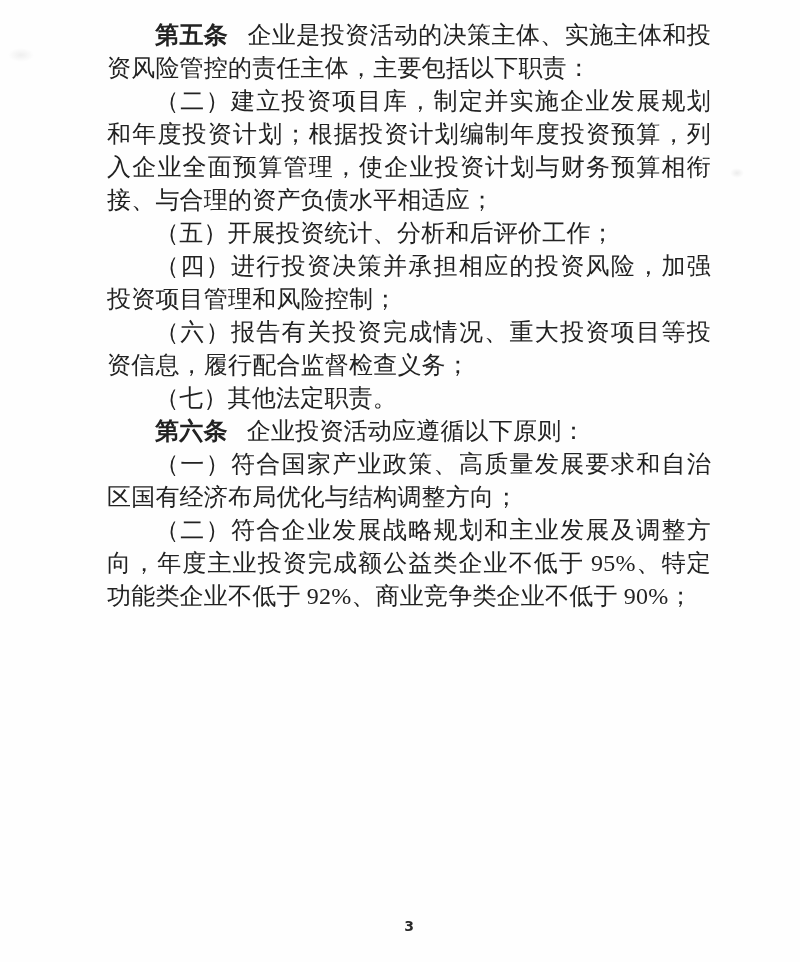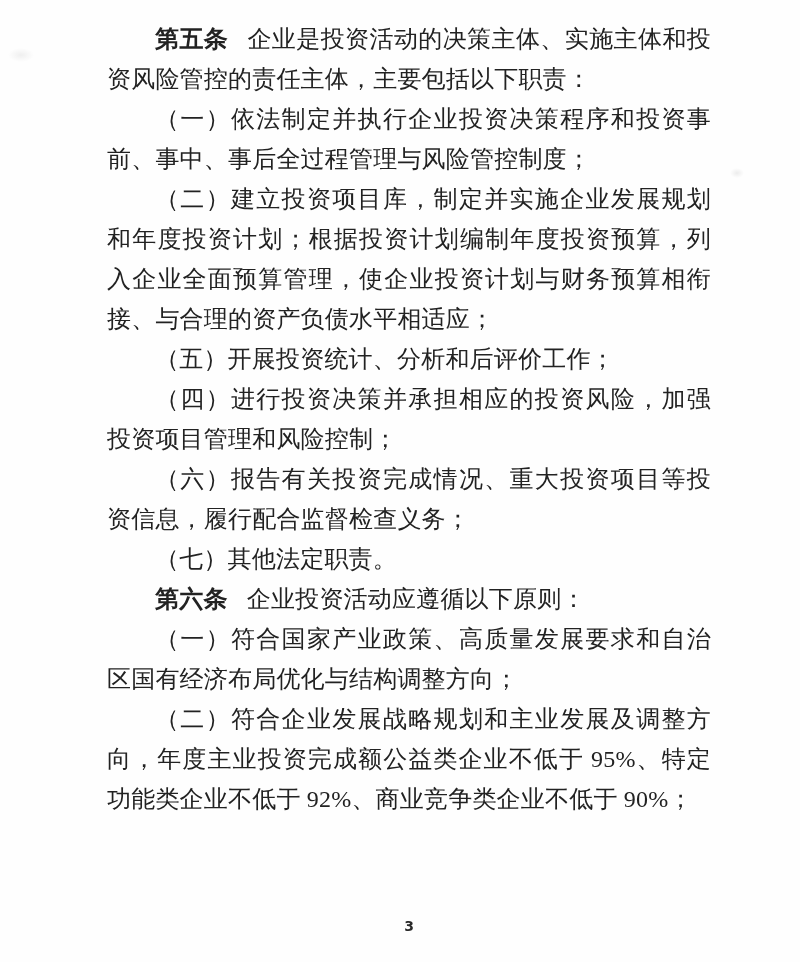--- a/index.html
+++ b/index.html
@@ -16,21 +16,21 @@
   .page{
     position:absolute;inset:0;
     background:var(--paper);
   }
   .doc-body{
     position:absolute;
     left:107px;top:19px;
     width:604px;
     color:var(--ink);
     font-size:24px;
-    line-height:40px;
+    line-height:33px;
     letter-spacing:0.2px;
   }
   .para{
     margin:0;
     text-indent:2em;
     text-align:justify;
   }
   .article-label{
     font-weight:bold;
     margin-right:0.8em;
@@ -57,21 +57,20 @@
 </style>
 </head>
 <body>
 
 <div class="page">
   <div class="scan-speck-1"></div>
   <div class="scan-speck-2"></div>
   <div class="doc-body" id="doc-body">
   <p class="para"><b class="article-label">第五条</b><span class="para-text">企业是投资活动的决策主体、实施主体和投资风险管控的责任主体，主要包括以下职责：</span></p>
 
-  <p class="para"><span class="para-text">（一）依法制定并执行企业投资决策程序和投资事前、事中、事后全过程管理与风险管控制度；</span></p>
 
   <p class="para"><span class="para-text">（二）建立投资项目库，制定并实施企业发展规划和年度投资计划；根据投资计划编制年度投资预算，列入企业全面预算管理，使企业投资计划与财务预算相衔接、与合理的资产负债水平相适应；</span></p>
 
 
   <p class="para"><span class="para-text">（五）开展投资统计、分析和后评价工作；</span></p>
 
   <p class="para"><span class="para-text">（四）进行投资决策并承担相应的投资风险，加强投资项目管理和风险控制；</span></p>
 
   <p class="para"><span class="para-text">（六）报告有关投资完成情况、重大投资项目等投资信息，履行配合监督检查义务；</span></p>
 

